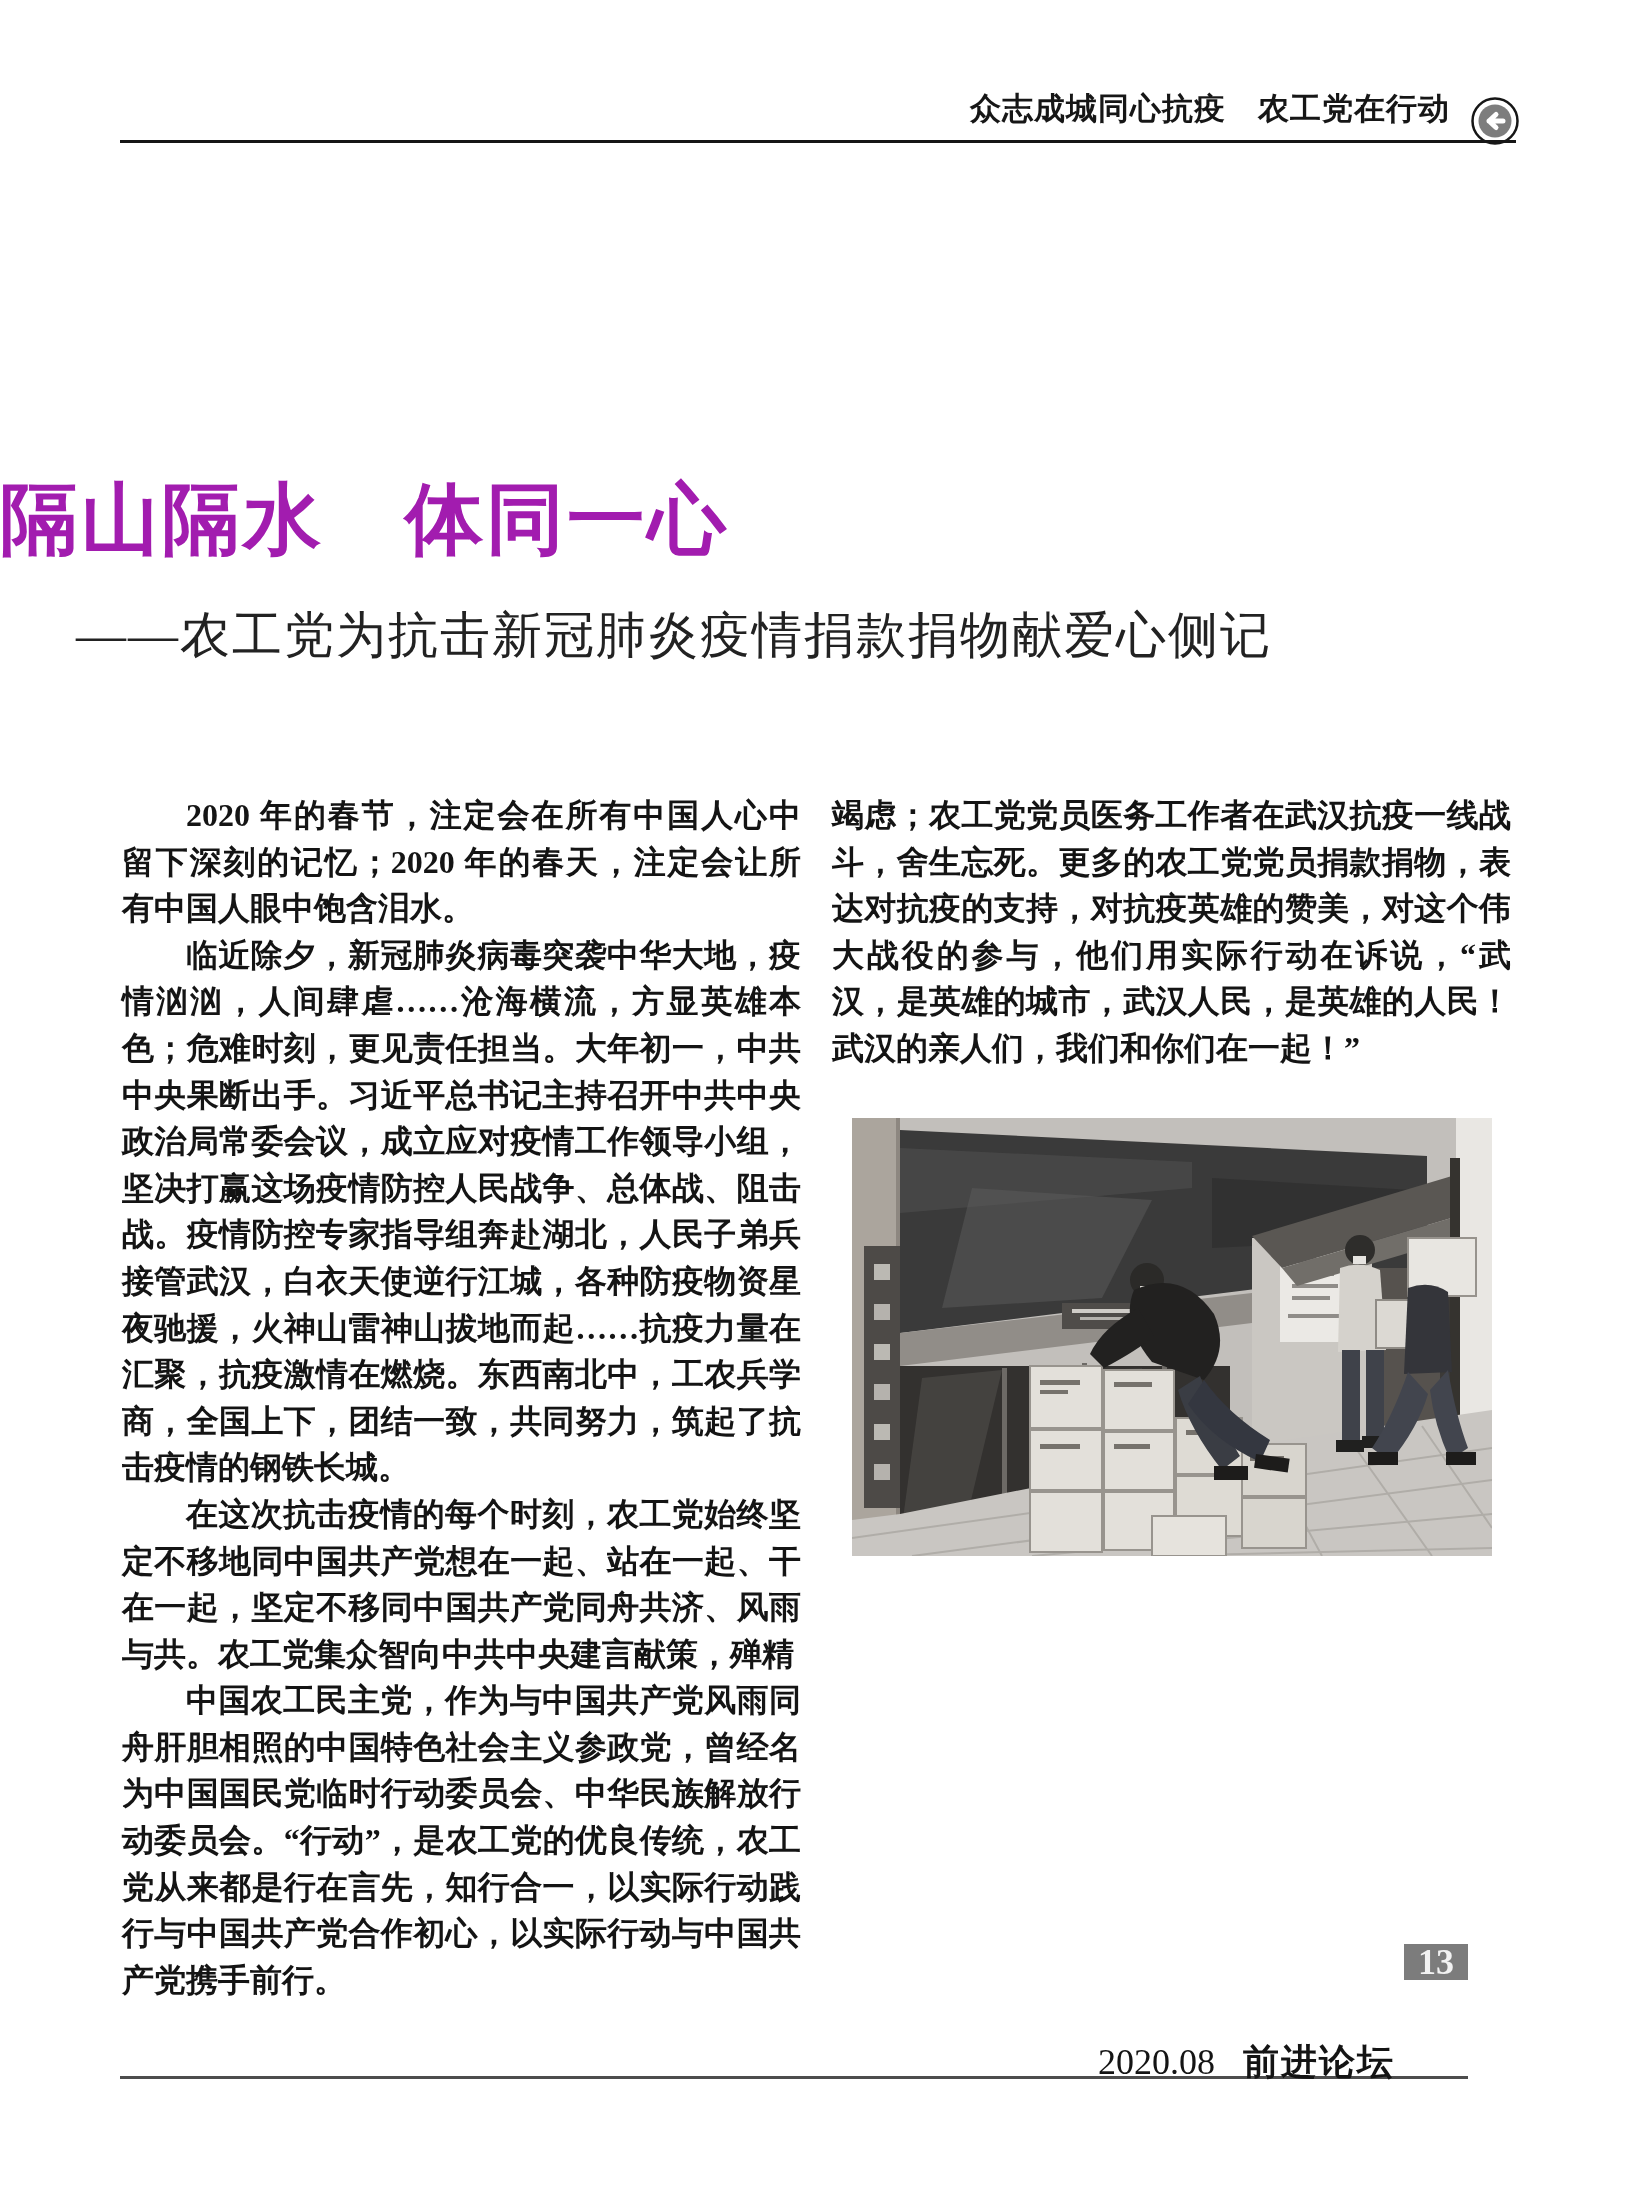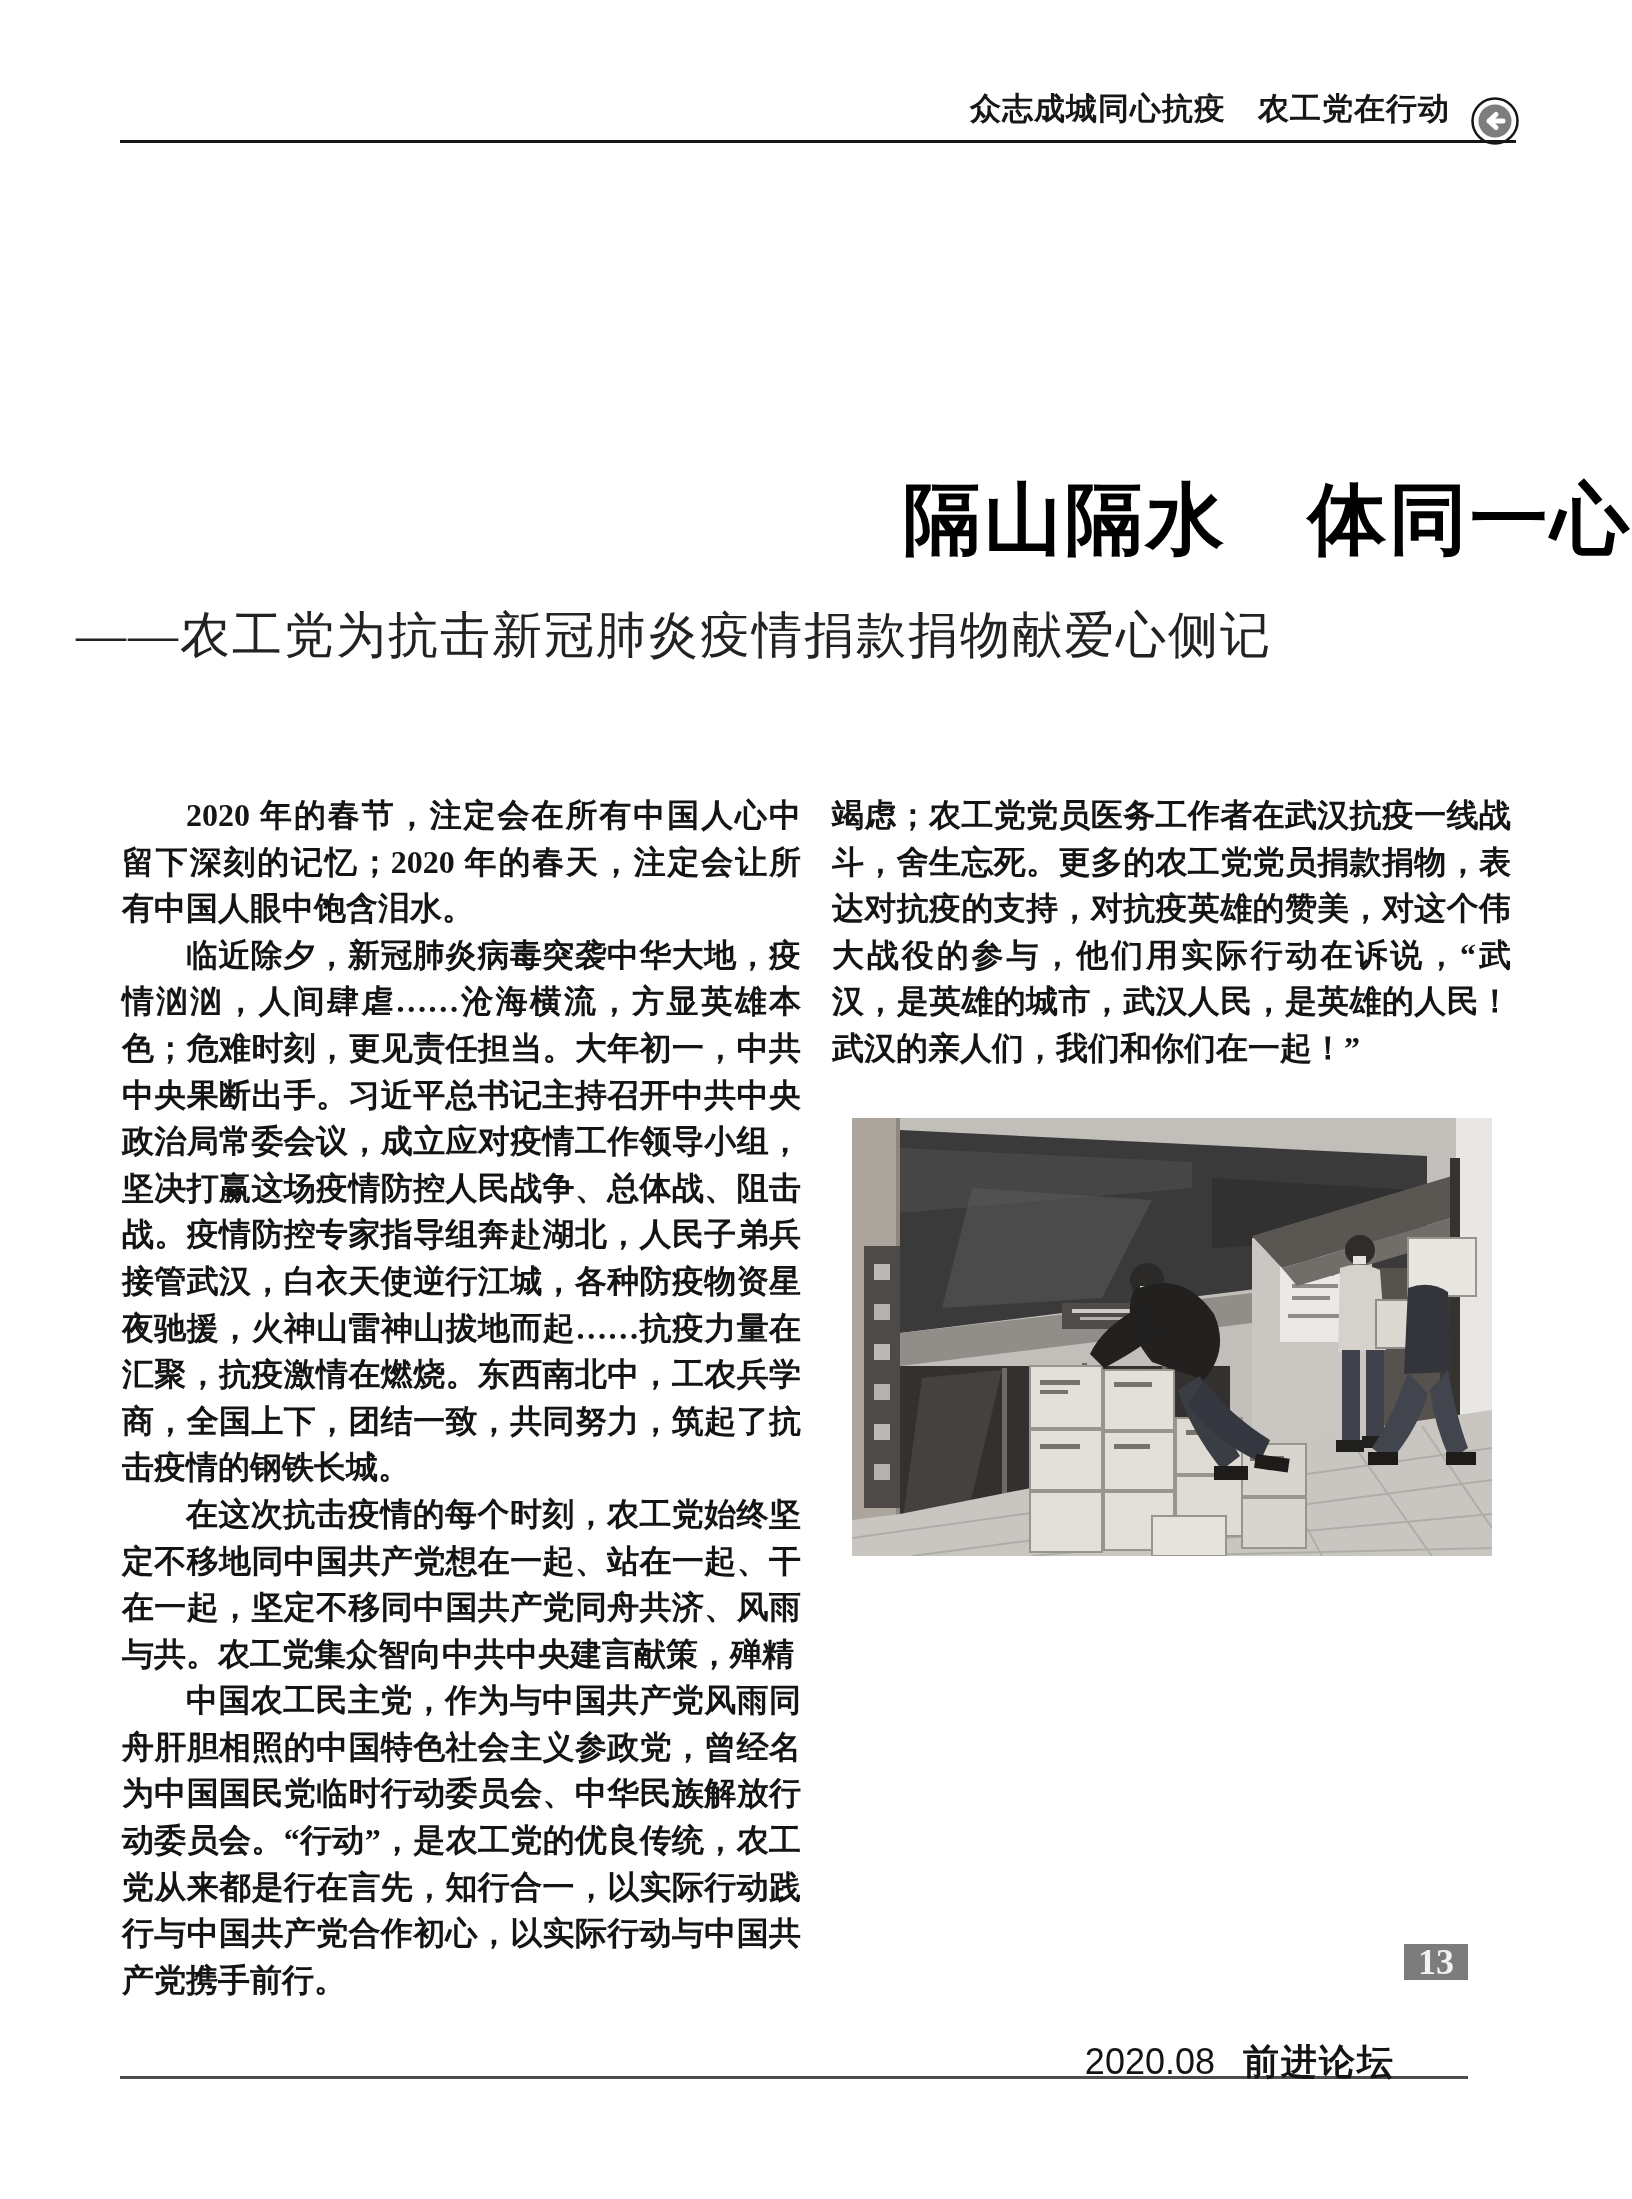--- a/index.html
+++ b/index.html
@@ -23,23 +23,23 @@
   .header-icon {
     position:absolute; top:96px; left:1470px; width:50px; height:50px;
   }
   .header-rule {
     position:absolute; top:140px; left:120px; width:1396px; height:3px;
     background:#161616;
   }
   
   .article-title {
     position:absolute; top:468px; left:0; width:1632px;
-    text-align:right;
+    text-align:left;
     font-family:"Liberation Sans","DejaVu Sans",sans-serif;
-    font-weight:bold; font-size:78px; letter-spacing:3px; color:#000000;
+    font-weight:bold; font-size:78px; letter-spacing:3px; color:#a21caf;
     white-space:pre;
   }
   .article-subtitle {
     position:absolute; top:602px; left:0; width:1348px;
     text-align:center;
     font-size:50px; letter-spacing:2px; color:#222222;
     white-space:pre;
   }
   
   .col {
@@ -62,21 +62,21 @@
   
   .footer-rule {
     position:absolute; top:2076px; left:120px; width:1348px; height:3px;
     background:#4d4d4d;
   }
   .footer-meta {
     position:absolute; top:2038px; left:820px; width:575px;
     display:flex; justify-content:flex-end; align-items:baseline; gap:28px;
     font-size:36px; color:#141414;
   }
-  .footer-issue { font-family:Liberation Sans, sans-serif; font-weight:normal;margin-left:36px; }
+  .footer-issue { font-family:Liberation Serif, serif; font-weight:normal;margin-left:36px; }
   .footer-journal { font-family:"Liberation Sans","DejaVu Sans",sans-serif; font-weight:bold; letter-spacing:2px; }
   .page-number-badge {
     position:absolute; top:1944px; left:1404px; width:64px; height:36px;
     background:#7c7c7c; color:#f2f2f2;
     font-family:"Liberation Serif","DejaVu Serif",serif;
     font-weight:bold; font-size:36px;
     display:flex; align-items:center; justify-content:center;
   }
 </style>
 </head>

